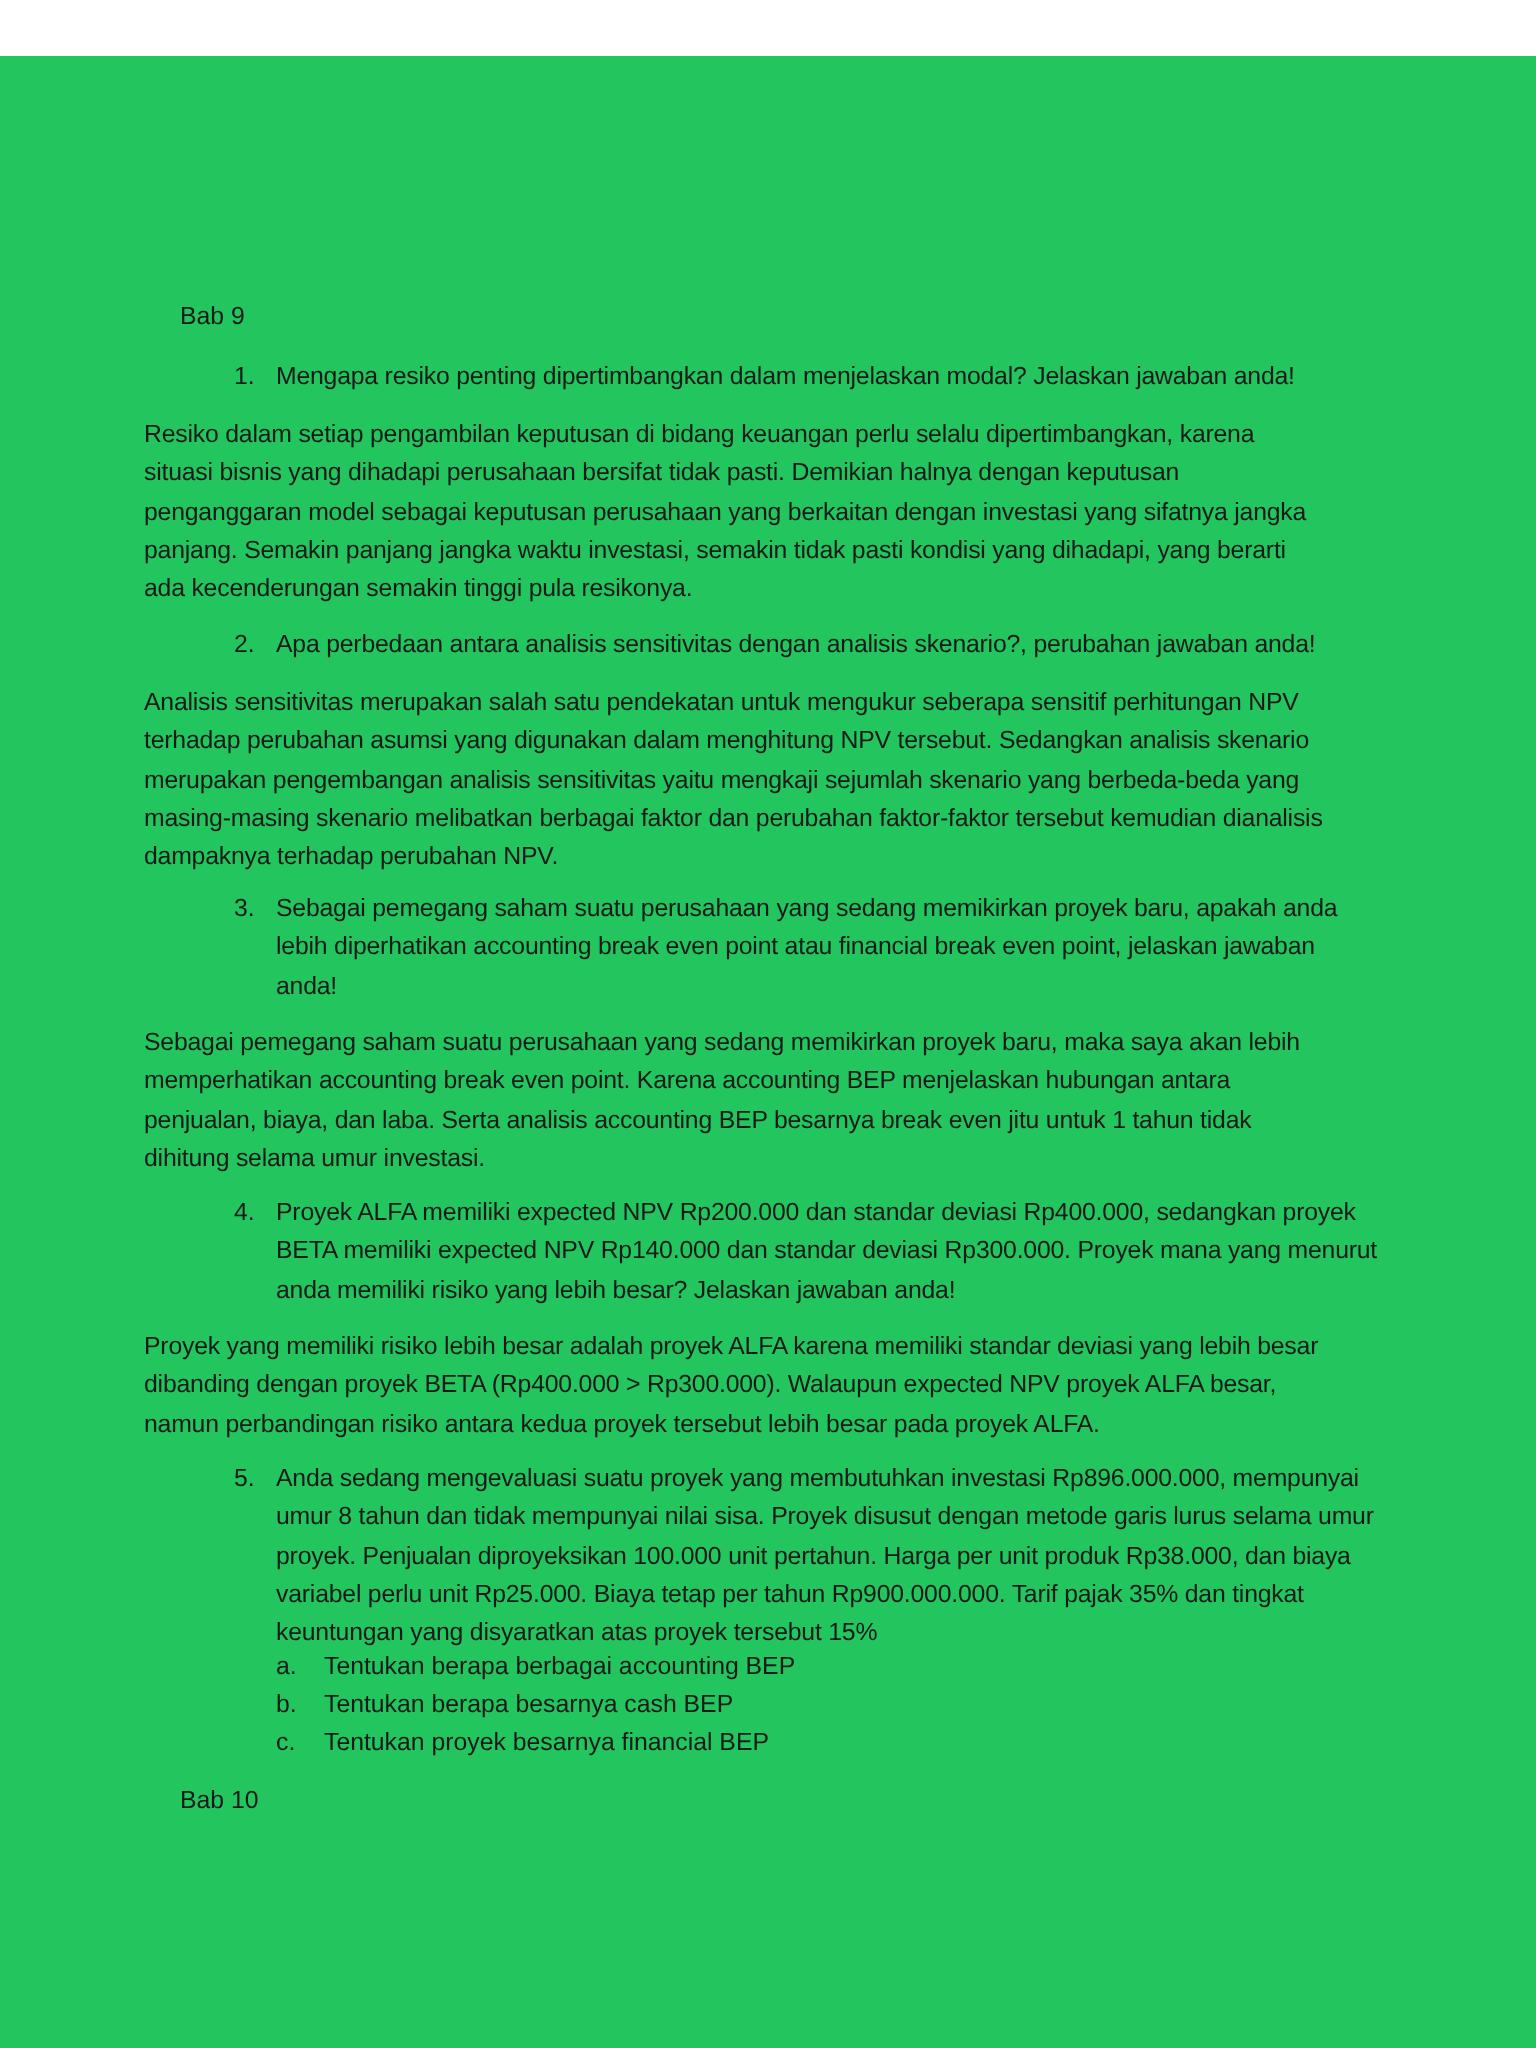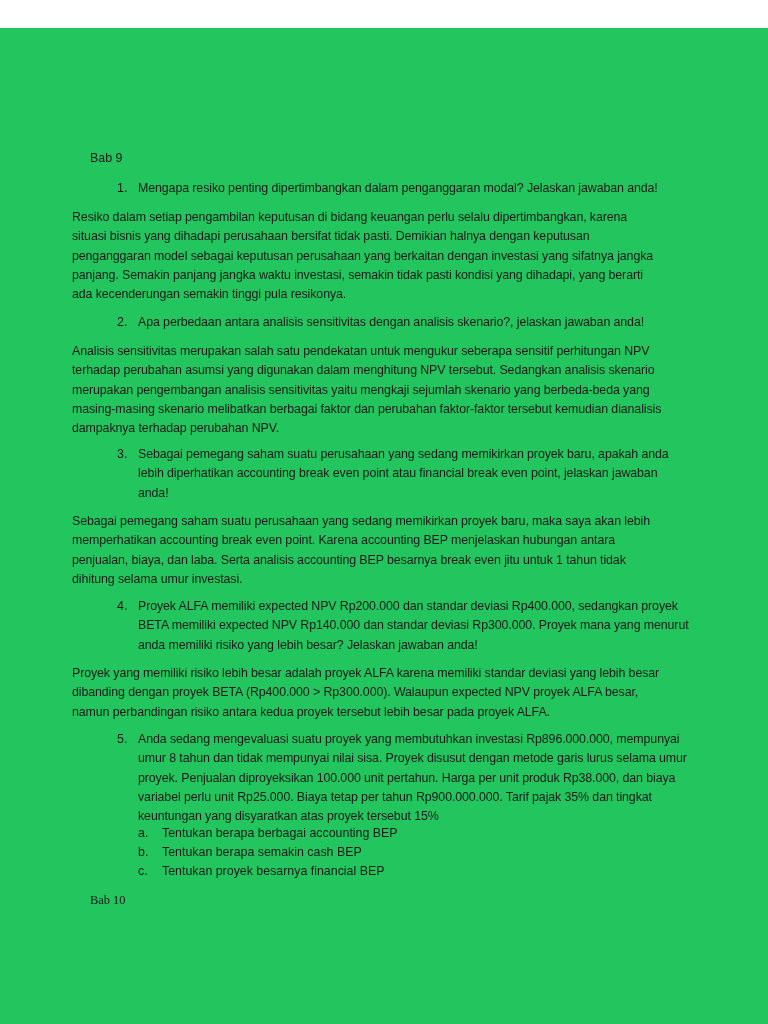--- a/index.html
+++ b/index.html
@@ -21,27 +21,27 @@
   </style>
 </head>
 <body>
 
 <div class="page">
 
   <div class="heading" style="top:121px;">Bab 9</div>
 
   <div class="q" style="top:151px;">
     <span class="num">1.</span>
-    <span class="txt">Mengapa resiko penting dipertimbangkan dalam penganggaran modal? Jelaskan jawaban anda!</span>
+    <span class="txt">Mengapa resiko penting dipertimbangkan dalam menjelaskan modal? Jelaskan jawaban anda!</span>
   </div>
   <div class="ans" style="top:180px;">Resiko dalam setiap pengambilan keputusan di bidang keuangan perlu selalu dipertimbangkan, karena situasi bisnis yang dihadapi perusahaan bersifat tidak pasti. Demikian halnya dengan keputusan penganggaran model sebagai keputusan perusahaan yang berkaitan dengan investasi yang sifatnya jangka panjang. Semakin panjang jangka waktu investasi, semakin tidak pasti kondisi yang dihadapi, yang berarti ada kecenderungan semakin tinggi pula resikonya.</div>
 
   <div class="q" style="top:285px;">
     <span class="num">2.</span>
-    <span class="txt">Apa perbedaan antara analisis sensitivitas dengan analisis skenario?, jelaskan jawaban anda!</span>
+    <span class="txt">Apa perbedaan antara analisis sensitivitas dengan analisis skenario?, perubahan jawaban anda!</span>
   </div>
   <div class="ans" style="top:314px;">Analisis sensitivitas merupakan salah satu pendekatan untuk mengukur seberapa sensitif perhitungan NPV terhadap perubahan asumsi yang digunakan dalam menghitung NPV tersebut. Sedangkan analisis skenario merupakan pengembangan analisis sensitivitas  yaitu mengkaji sejumlah skenario yang berbeda-beda yang masing-masing skenario melibatkan berbagai faktor dan perubahan faktor-faktor tersebut kemudian dianalisis dampaknya terhadap perubahan NPV.</div>
 
   <div class="q" style="top:417px;">
     <span class="num">3.</span>
     <span class="txt">Sebagai pemegang saham suatu perusahaan yang sedang memikirkan proyek baru, apakah anda lebih diperhatikan accounting break even point atau financial break even point, jelaskan jawaban anda!</span>
   </div>
   <div class="ans" style="top:484px;">Sebagai pemegang saham suatu perusahaan yang sedang memikirkan proyek baru, maka saya akan lebih memperhatikan accounting break even point. Karena accounting BEP menjelaskan hubungan antara penjualan, biaya, dan laba. Serta analisis accounting BEP besarnya break even jitu untuk 1 tahun tidak dihitung selama umur investasi.</div>
 
   <div class="q" style="top:569px;">
@@ -53,22 +53,22 @@
   <div class="q" style="top:702px;">
     <span class="num">5.</span>
     <span class="txt">Anda sedang mengevaluasi suatu proyek yang membutuhkan investasi Rp896.000.000, mempunyai umur 8 tahun dan tidak mempunyai nilai sisa. Proyek disusut dengan metode garis lurus selama umur proyek. Penjualan diproyeksikan 100.000 unit pertahun. Harga per unit produk Rp38.000, dan biaya variabel perlu unit Rp25.000. Biaya tetap per tahun Rp900.000.000. Tarif pajak 35% dan tingkat keuntungan yang disyaratkan atas proyek tersebut 15%</span>
   </div>
   <div class="sub" style="top:796px;">
     <span class="lbl">a.</span>
     <span class="stxt">Tentukan berapa berbagai accounting BEP</span>
   </div>
   <div class="sub" style="top:815px;">
     <span class="lbl">b.</span>
-    <span class="stxt">Tentukan berapa semakin cash BEP</span>
+    <span class="stxt">Tentukan berapa besarnya cash BEP</span>
   </div>
   <div class="sub" style="top:834px;">
     <span class="lbl">c.</span>
     <span class="stxt">Tentukan proyek besarnya financial BEP</span>
   </div>
 
-  <div class="heading" style="top:863px;font-family:Liberation Serif, serif;">Bab 10</div>
+  <div class="heading" style="top:863px;">Bab 10</div>
 
 </div>
 
 </body></html>

